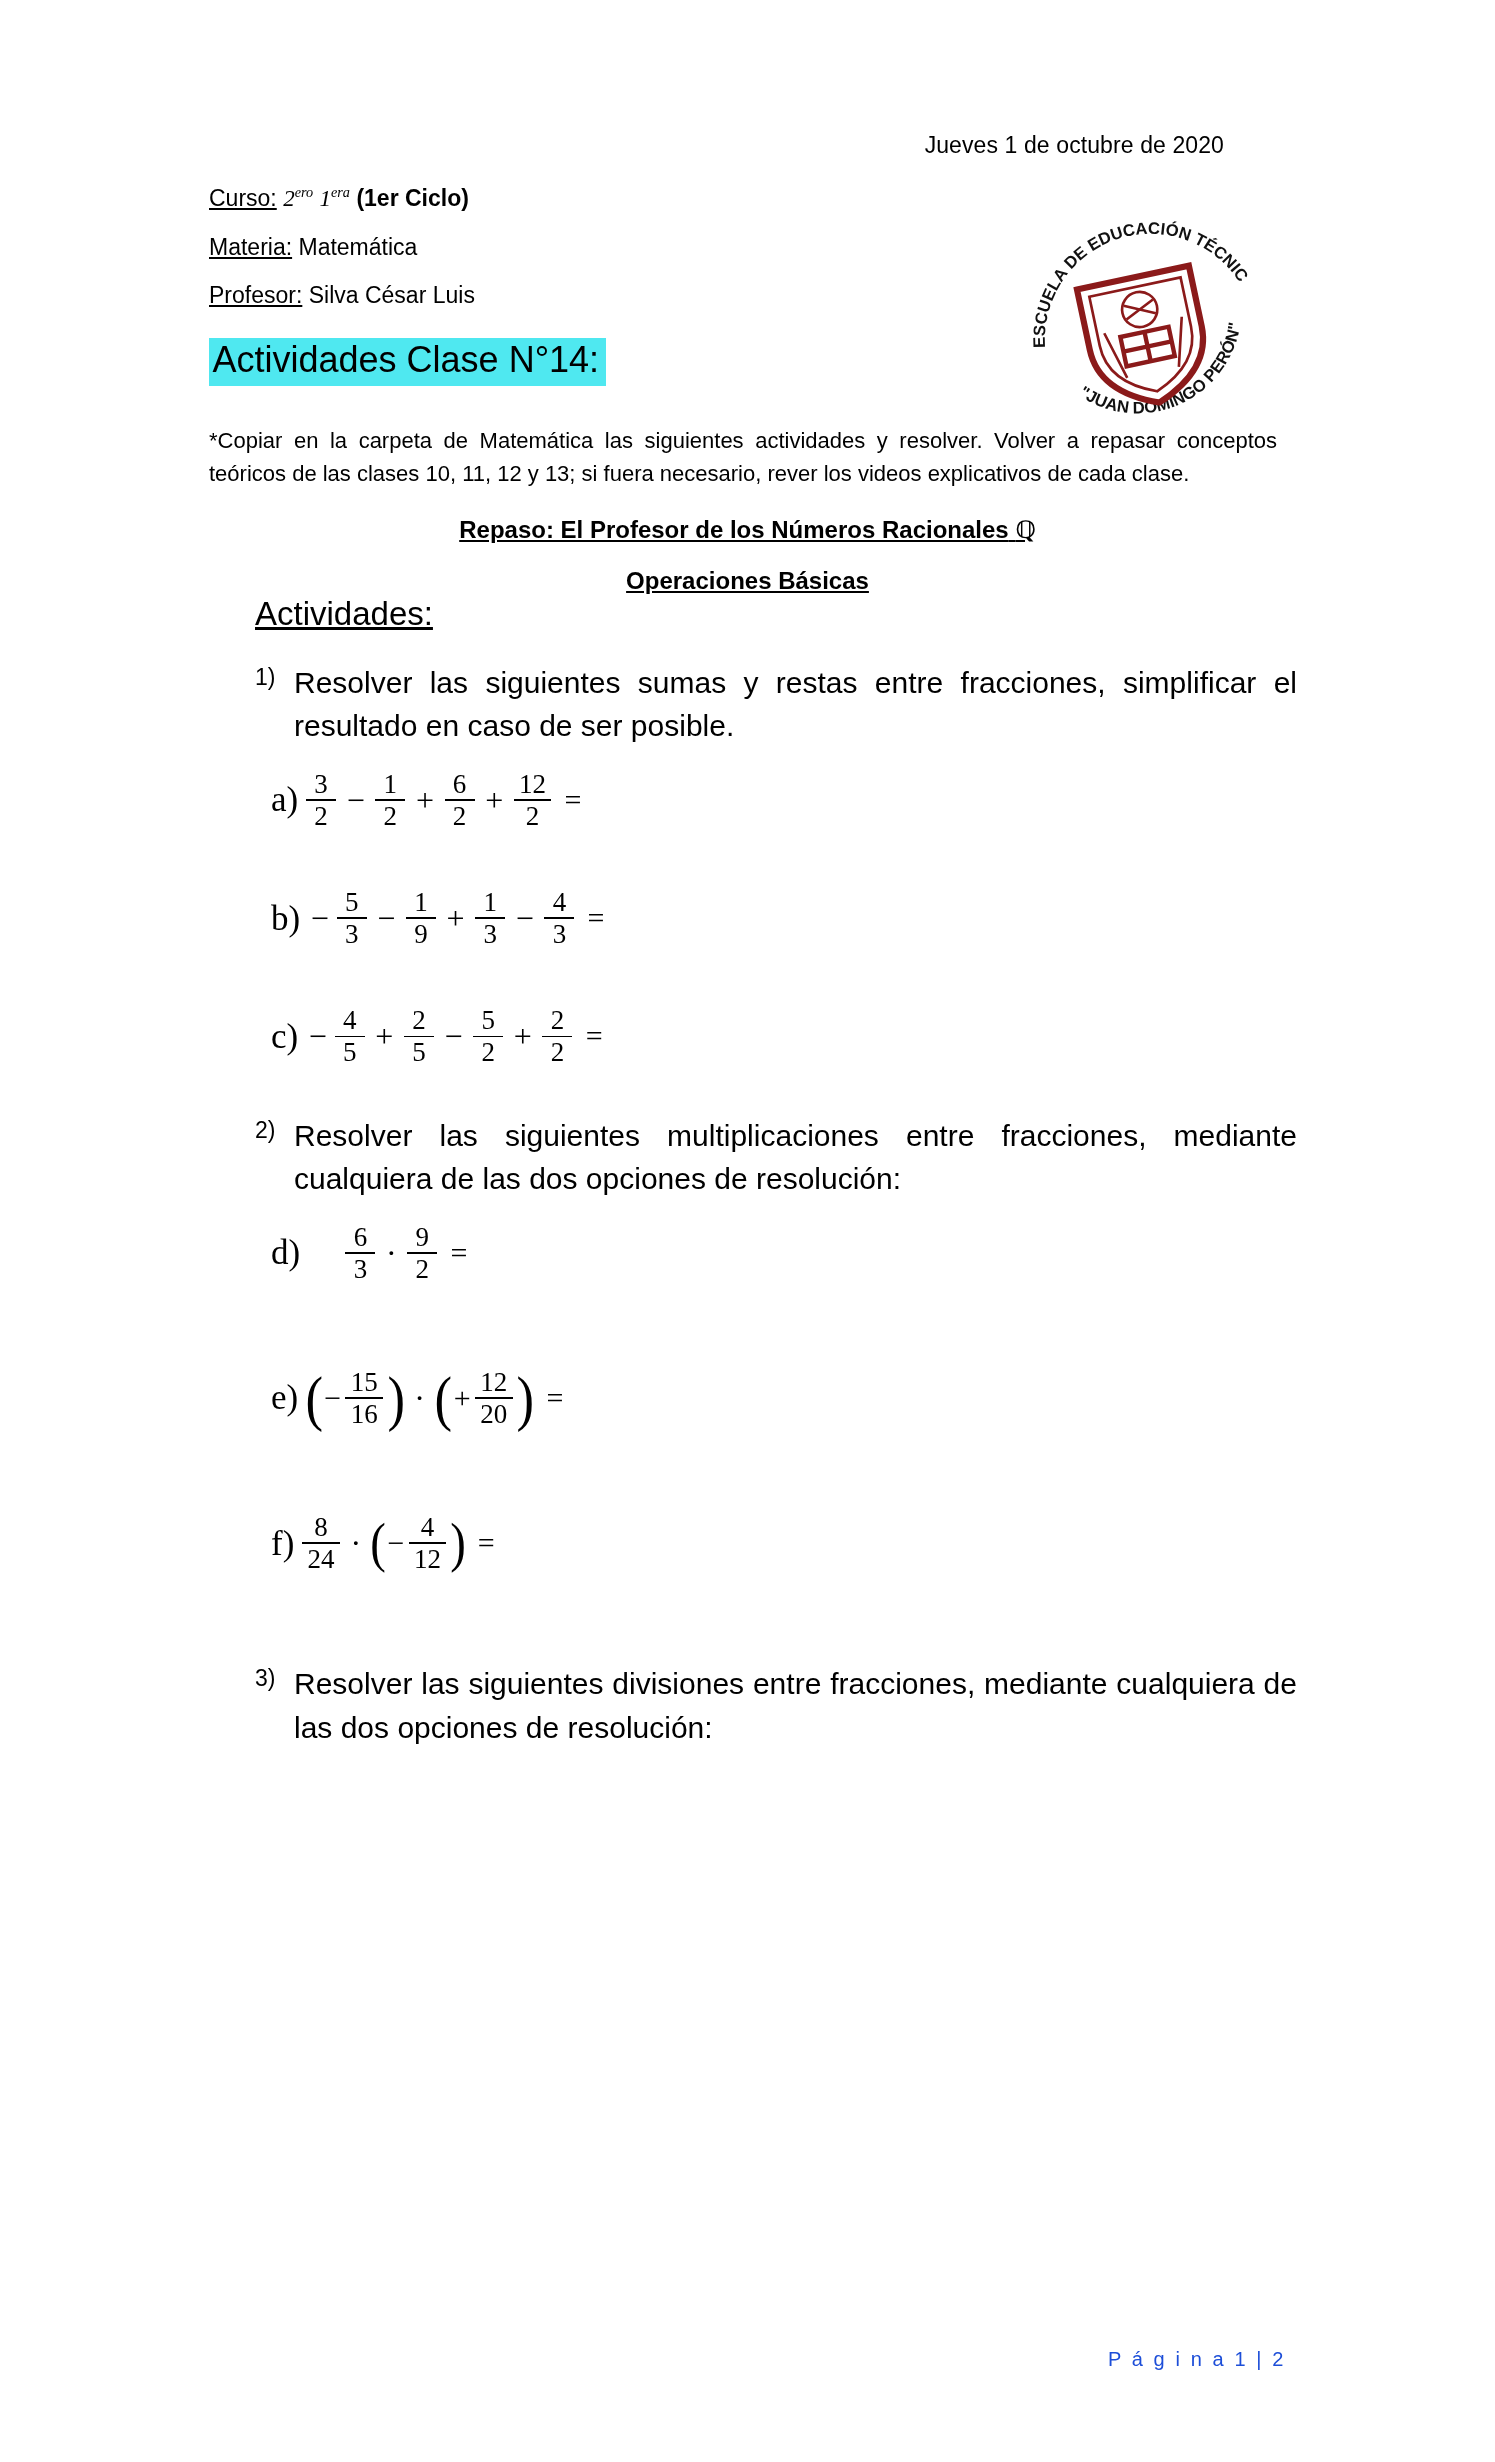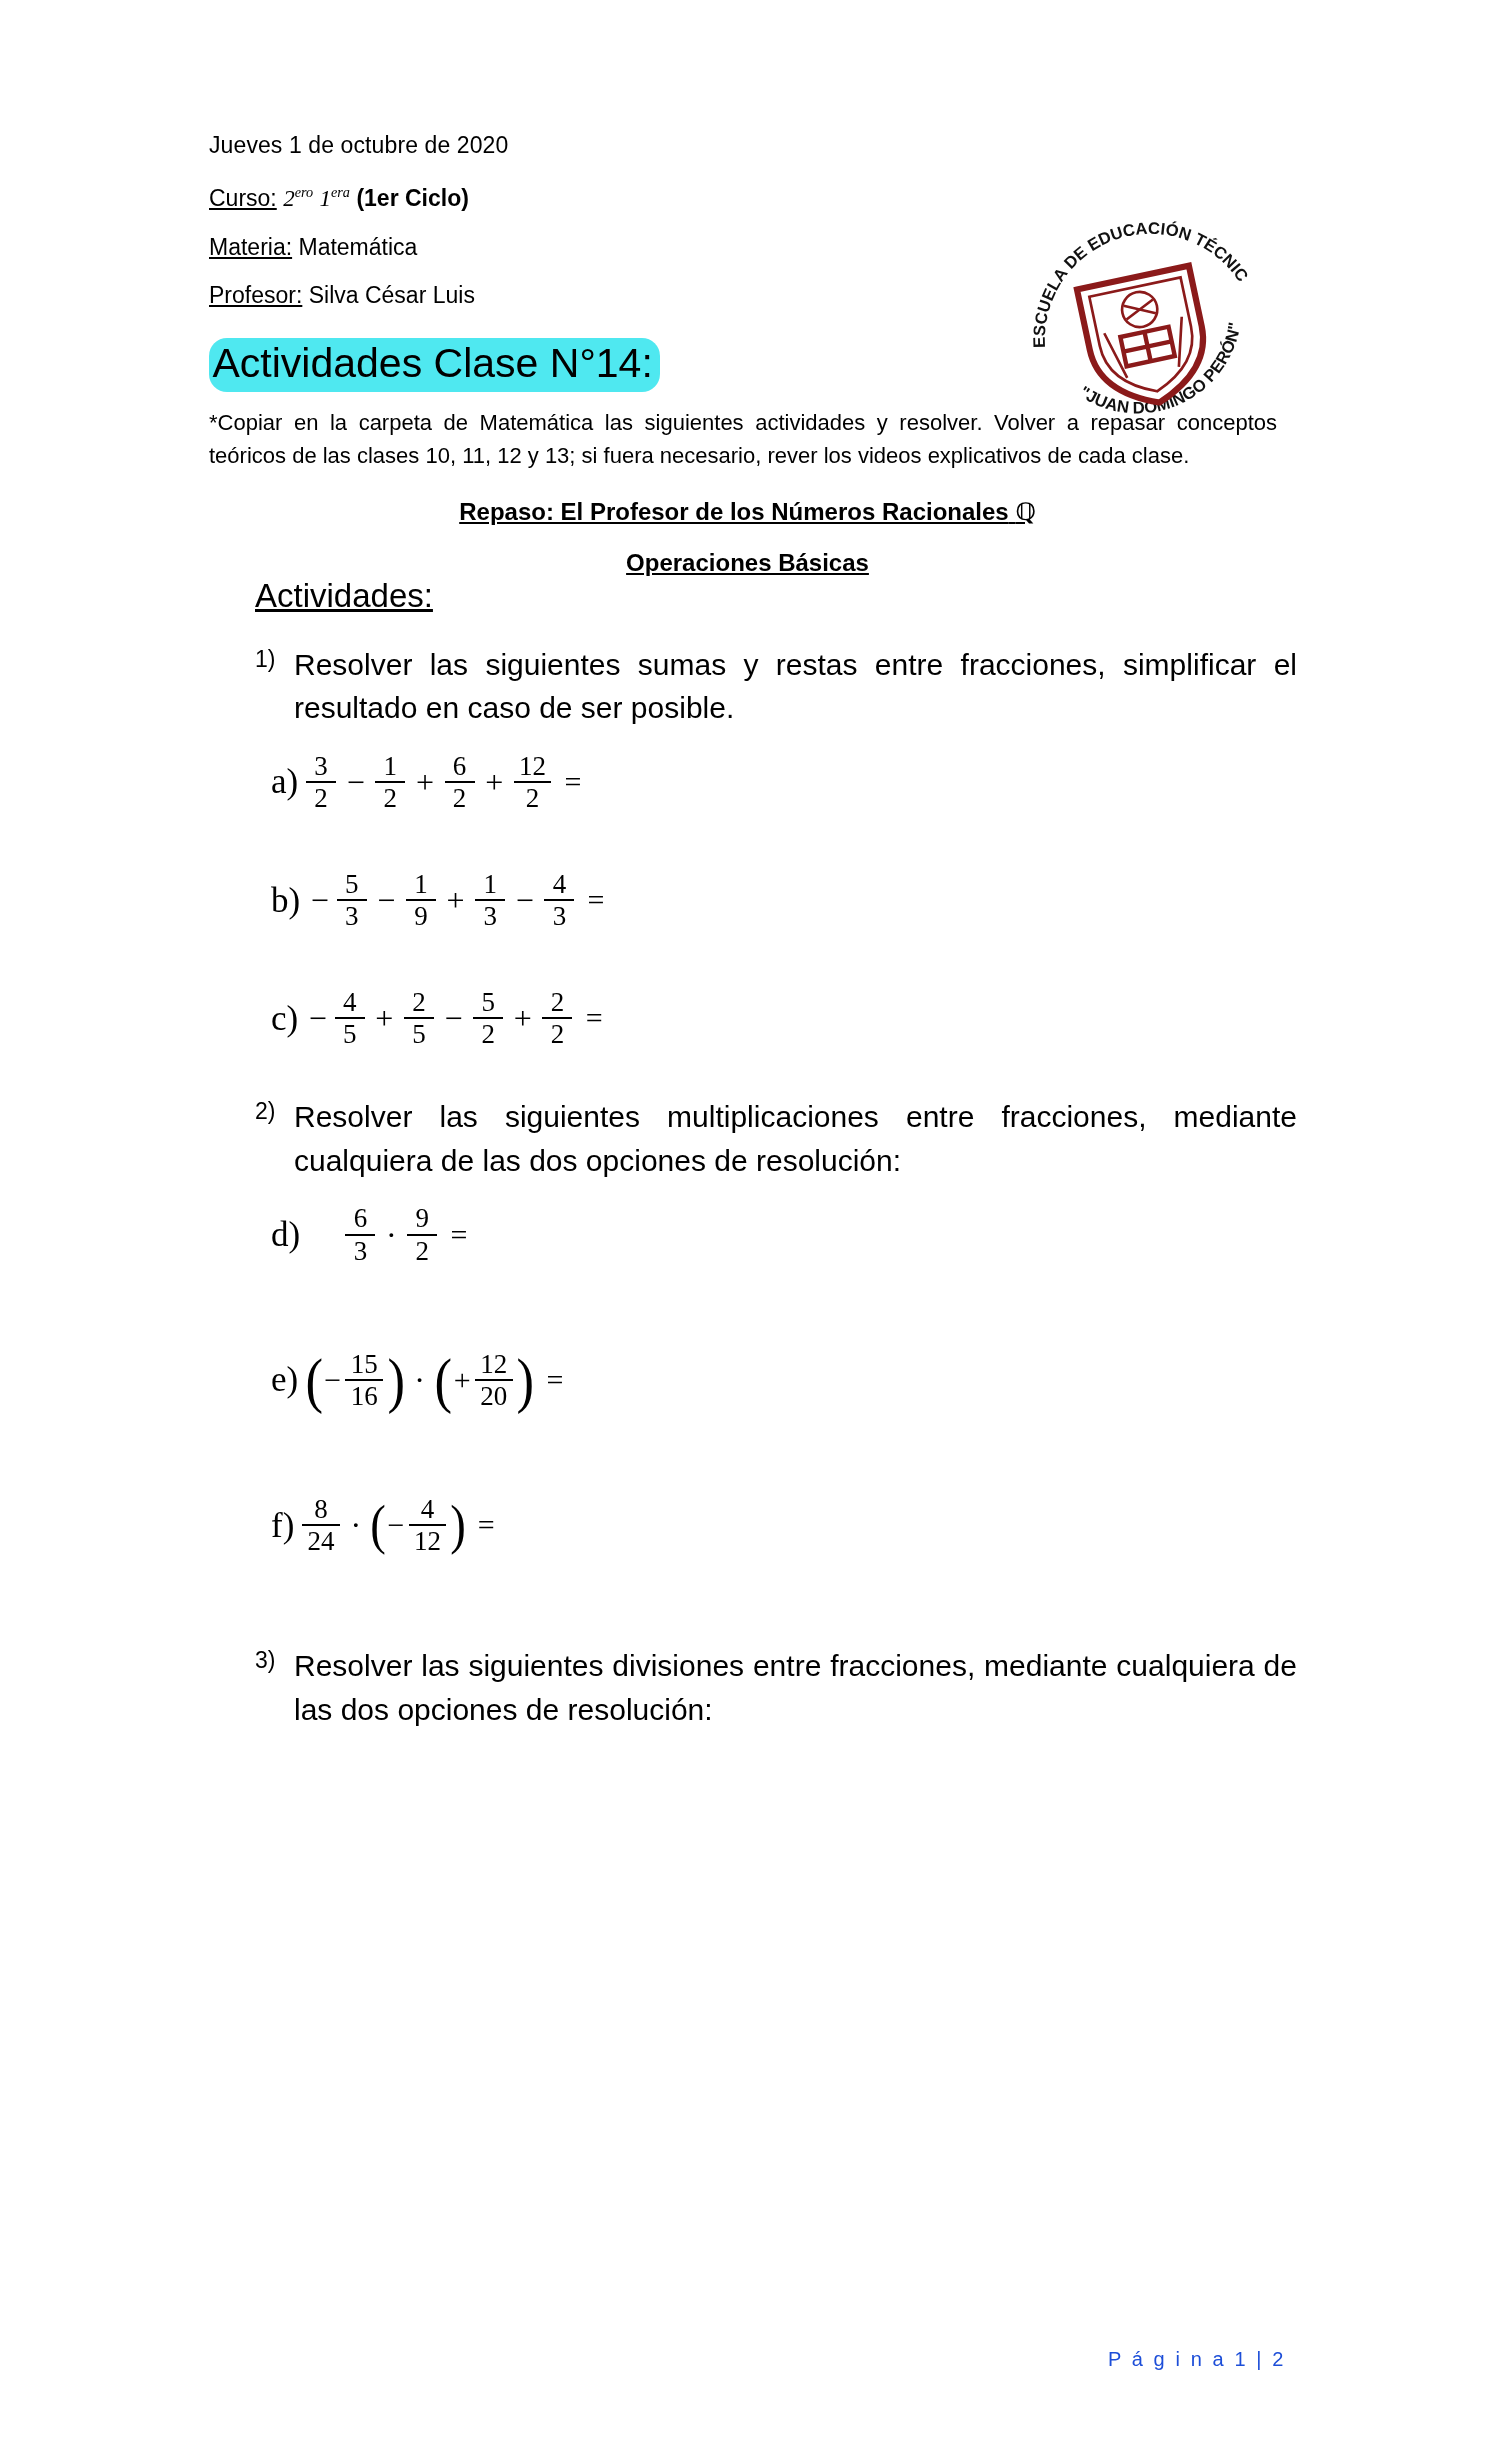--- a/index.html
+++ b/index.html
@@ -18,20 +18,21 @@
   .page {
     position: relative;
     width: 1495px;
     height: 2462px;
     box-sizing: border-box;
     padding: 0 209px 0 209px;
   }
 
   
   .date-line {
+    text-align: right;
     font-size: 23px;
     padding-top: 132px;
     padding-right: 62px;
     letter-spacing: 0.1px;
   }
 
   .meta-block {
     margin-top: 24.6px;
   }
   .meta-row {
@@ -49,26 +50,25 @@
     font-size: 0.62em;
     vertical-align: super;
     font-family: "Liberation Serif", serif;
     font-style: italic;
     text-align: center;
   }
 
   .title-highlight {
     display: inline-block;
     background: #4FE8F0;
-    font-size: 41px;
+    font-size: 36px;
     padding: 1.8px 7px 4.4px 3.5px;
     margin-top: 8.8px;
-    margin-bottom: 3px;
+    margin-bottom: 27px;
     line-height: 1.18;
-    border-radius: 18px;
   }
 
   .intro {
     font-size: 22px;
     line-height: 1.5;
     text-align: justify;
     width: 1068px;
     margin-top: 10.6px;
   }
 

